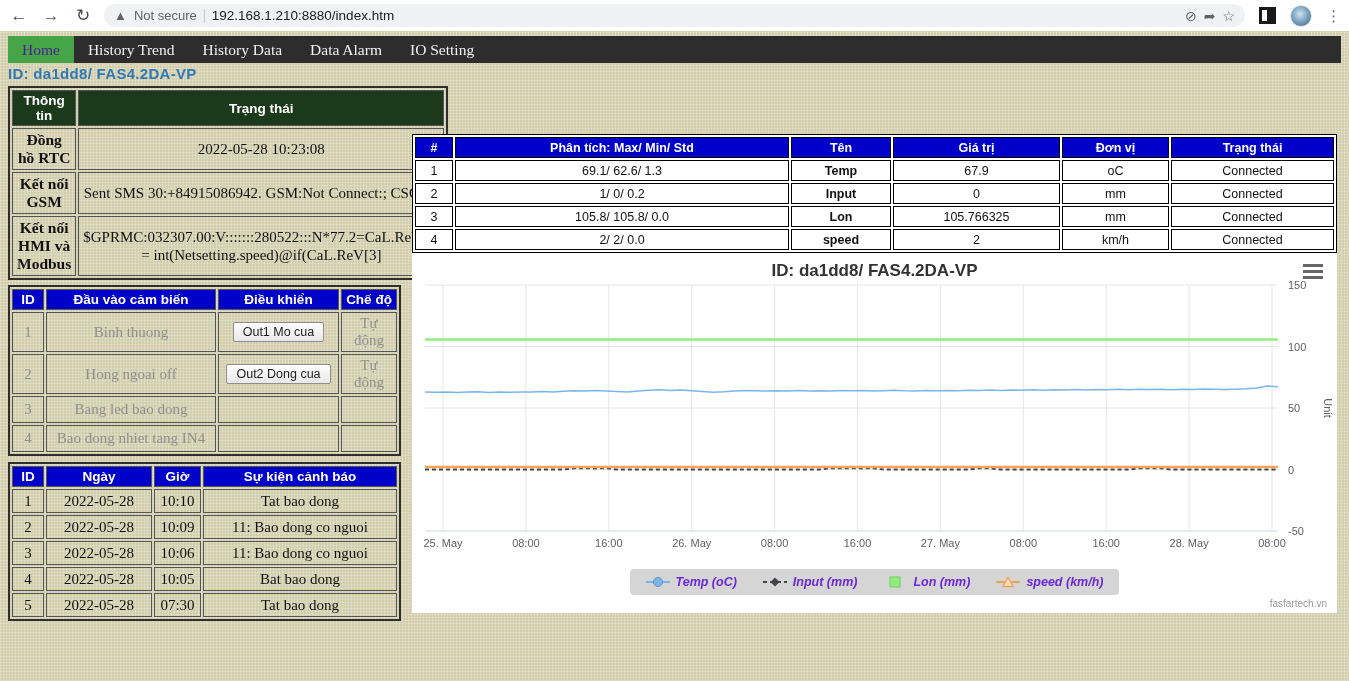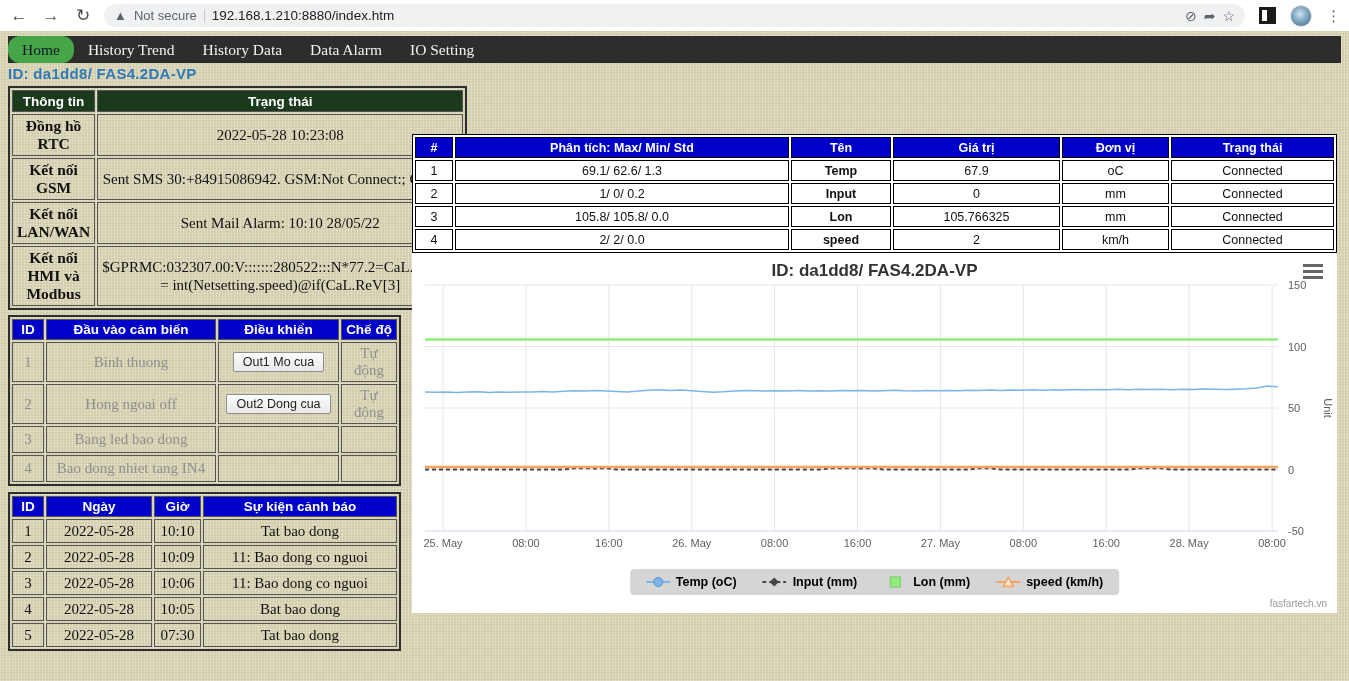--- a/index.html
+++ b/index.html
@@ -25,21 +25,21 @@
 
   
   .page { height:650px; background:
       repeating-linear-gradient(0deg, rgba(255,255,255,.18) 0 1px, rgba(0,0,0,0) 1px 3px),
       repeating-linear-gradient(90deg, rgba(255,255,255,.14) 0 1px, rgba(90,85,50,.05) 1px 3px),
       #d8d3b2; padding-top:5px; }
 
   .nav { margin:0 8px; height:27px; background:#2d2d2d; display:flex; align-items:stretch;
          font-family:"Liberation Serif", serif; font-size:15.5px; color:#f2f2f2; }
   .nav-item { padding:0 14px; line-height:27px; cursor:pointer; white-space:nowrap; }
-  .nav-item.active { background:#46a546; color:#0f172a;border-radius:12px; }
+  .nav-item.active { background:#46a546; color:#4c1d95; }
 
   .device-id { margin:2px 0 0 8px; font-size:15px; font-weight:bold; color:#3079b5; letter-spacing:.3px; }
 
   .main { display:flex; align-items:flex-start; padding-left:8px; margin-top:4px; }
   .left-col { width:393px; flex:none; }
   .right-col { width:925px; flex:none; margin-left:11px; margin-top:48px; background:#fff; }
 
   
   table.box { border-collapse:separate; border-spacing:2px; width:100%; border:2px solid #2e2e2e; }
   table.box th, table.box td { border:1px solid #555; padding:2px 4px; text-align:center; vertical-align:middle; }
@@ -67,21 +67,21 @@
   .data-table td.bold { font-weight:bold; }
   .dt-c0 { width:38px; } .dt-c1 { width:334px; } .dt-c2 { width:100px; } .dt-c3 { width:167px; } .dt-c4 { width:107px; }
 
   
   .chart { position:relative; width:925px; height:360px; background:#fff; }
   .chart-title { text-align:center; padding-top:8px; font-size:17px; font-weight:bold; color:#333; }
   .burger { position:absolute; top:11px; right:14px; width:20px; cursor:pointer; }
   .burger div { height:3px; background:#666; margin-bottom:3px; }
   .legend { position:absolute; left:50%; transform:translateX(-50%); top:316px; background:#d5d5d5;
       border-radius:4px; padding:6px 16px; display:flex; gap:26px; align-items:center; }
-  .legend-item { display:flex; align-items:center; gap:6px; font-size:12.5px; font-weight:bold; color:#000000; cursor:pointer; white-space:nowrap; }
+  .legend-item { display:flex; align-items:center; gap:6px; font-size:12.5px; font-weight:bold; color:#6d28d9; cursor:pointer; white-space:nowrap;font-style:italic; }
   .watermark { position:absolute; right:10px; bottom:4px; font-size:10px; color:#999; }
 </style>
 </head>
 <body>
 
 <div class="stage">
 
   <div class="chrome">
     <span class="navbtn">←</span>
     <span class="navbtn fwd">→</span>
@@ -127,24 +127,20 @@
             </tr>
           </thead>
           <tbody>
               <tr>
                 <td class="lab">Đồng hồ RTC</td>
                 <td>2022-05-28 10:23:08</td>
               </tr>
               <tr>
                 <td class="lab">Kết nối GSM</td>
                 <td>Sent SMS 30:+84915086942. GSM:Not Connect:; CSQ:17</td>
-              </tr>
-              <tr>
-                <td class="lab">Kết nối LAN/WAN</td>
-                <td>Sent Mail Alarm: 10:10 28/05/22</td>
               </tr>
               <tr>
                 <td class="lab">Kết nối HMI và Modbus</td>
                 <td>$GPRMC:032307.00:V:::::::280522:::N*77.2=CaL.ReV[3] = int(Netsetting.speed)@if(CaL.ReV[3]</td>
               </tr>
             </tbody>
         </table>
 
         <table class="box blue-head io-table">
           <thead>

